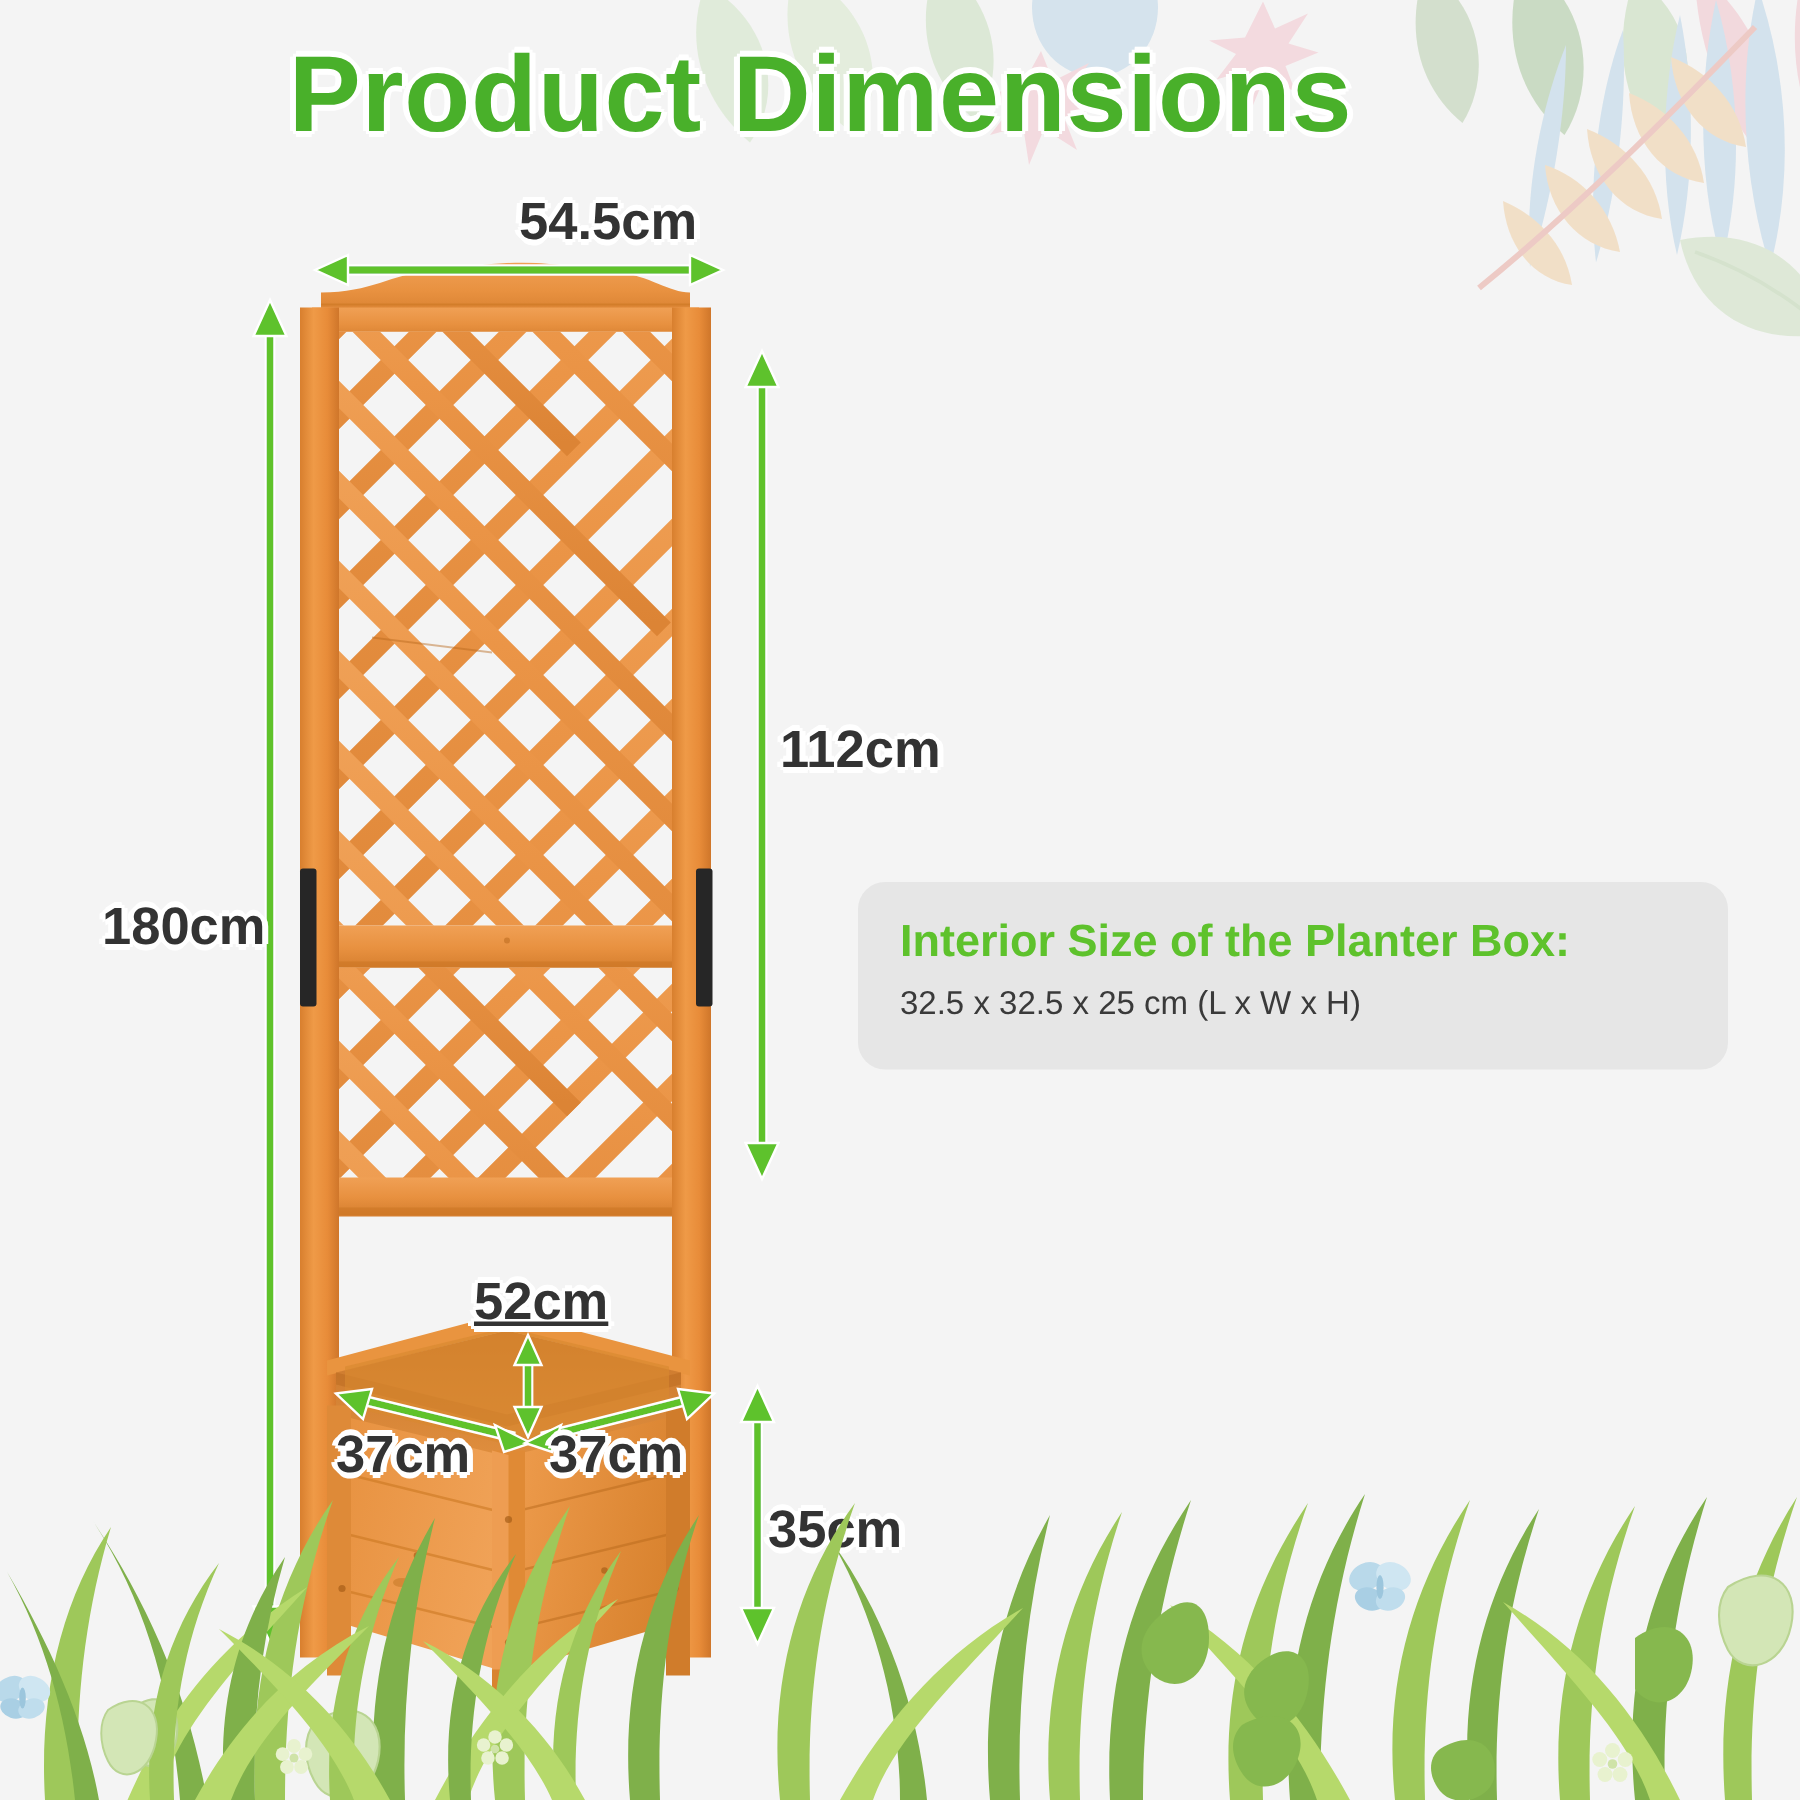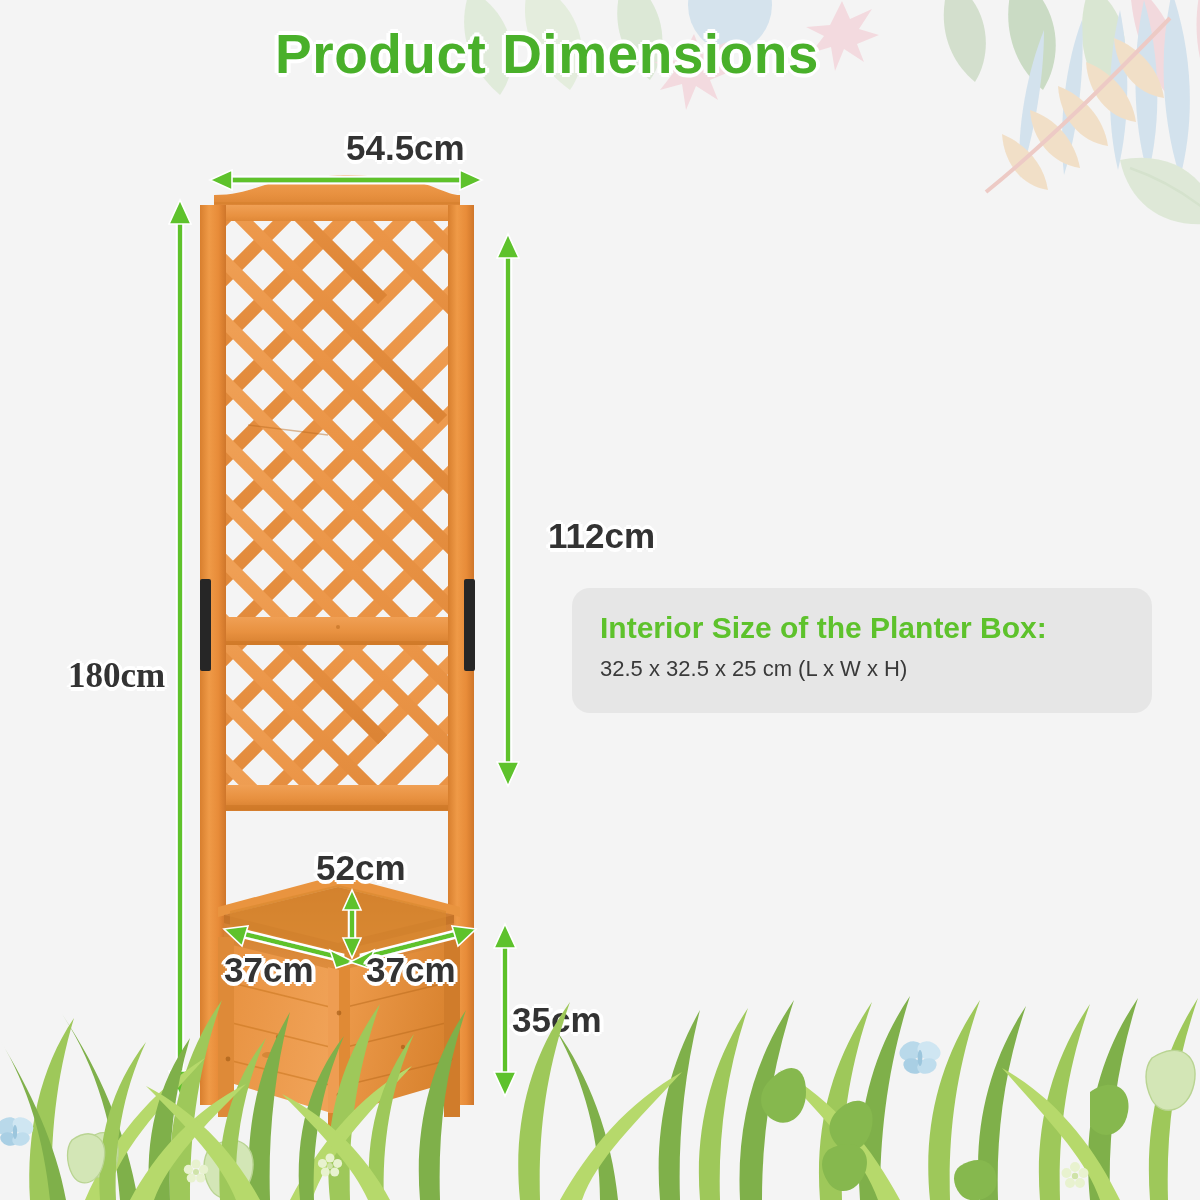--- a/index.html
+++ b/index.html
@@ -15,21 +15,21 @@
   
   .deco { position:absolute; pointer-events:none; }
   #top-foliage { top:0; left:430px; width:770px; height:230px; }
   #bottom-grass { bottom:0; left:0; width:1200px; height:230px; }
   #left-grass   { bottom:0; left:0; width:420px; height:190px; }
 
   
   #page-title {
     position:absolute; top:22px; left:0; width:1094px;
     text-align:center;
-    font-size:55px; font-weight:bold;
+    font-size:72px; font-weight:bold;
     color:#49b02a;
     letter-spacing:.5px;
     -webkit-text-stroke:0px;
     text-shadow:
        3px 0 0 #fff, -3px 0 0 #fff, 0 3px 0 #fff, 0 -3px 0 #fff,
        2px 2px 0 #fff, -2px 2px 0 #fff, 2px -2px 0 #fff, -2px -2px 0 #fff,
        4px 0 0 #fff, -4px 0 0 #fff, 0 4px 0 #fff, 0 -4px 0 #fff;
   }
 
   
@@ -44,23 +44,23 @@
        3px 0 0 #f4f4f4, -3px 0 0 #f4f4f4, 0 3px 0 #f4f4f4, 0 -3px 0 #f4f4f4,
        2px 2px 0 #f4f4f4, -2px 2px 0 #f4f4f4, 2px -2px 0 #f4f4f4, -2px -2px 0 #f4f4f4;
   }
   .dim-label.light-halo {
     text-shadow:
        3px 0 0 #fff, -3px 0 0 #fff, 0 3px 0 #fff, 0 -3px 0 #fff,
        2px 2px 0 #fff, -2px 2px 0 #fff, 2px -2px 0 #fff, -2px -2px 0 #fff,
        4px 0 0 #fff, -4px 0 0 #fff, 0 4px 0 #fff, 0 -4px 0 #fff;
   }
   #label-545 { top:128px; left:313px;margin-left:33px; }
-  #label-180 { top:656px; left:68px;font-family:Liberation Serif, serif;  }
-  #label-112 { top:480px; left:548px;margin-top:36px; }
-  #label-52  { top:848px; left:316px; }
+  #label-180 { top:598px; left:68px;  }
+  #label-112 { top:480px; left:520px; }
+  #label-52  { top:848px; left:316px;text-decoration:underline; }
   #label-37a { top:950px; left:224px; }
   #label-37b { top:950px; left:366px; }
   #label-35  { top:1000px; left:512px; }
 
   
   #info-box {
     position:absolute; left:572px; top:588px;
     width:580px; height:125px;
     background:#e6e6e6;
     border-radius:18px;

